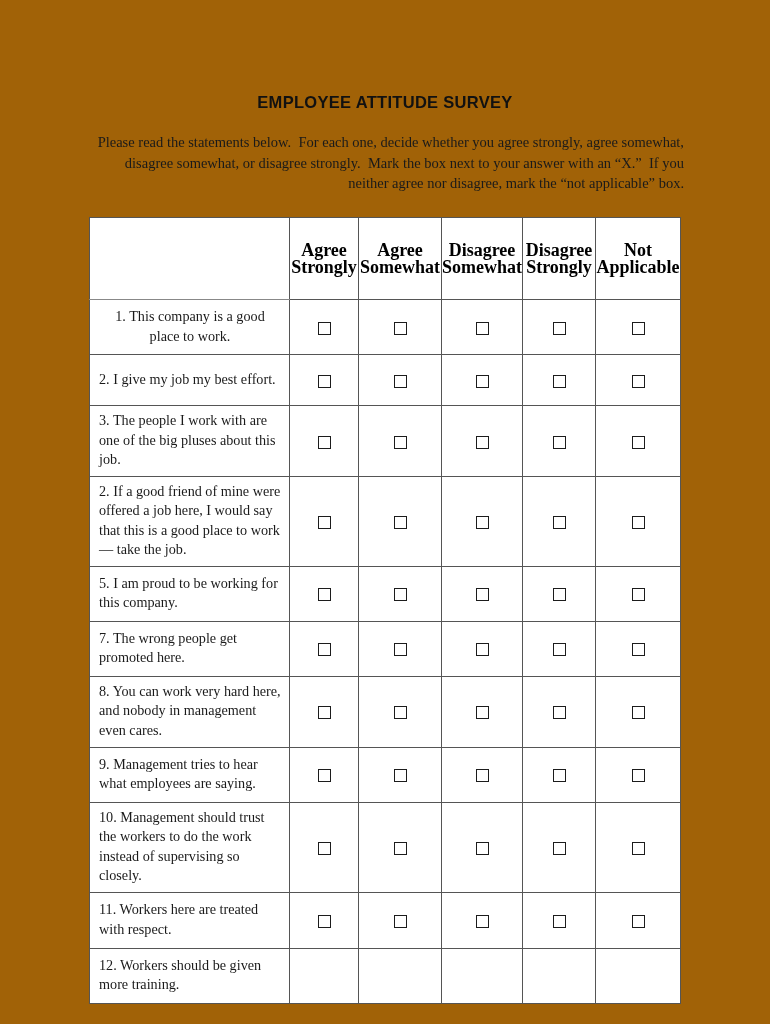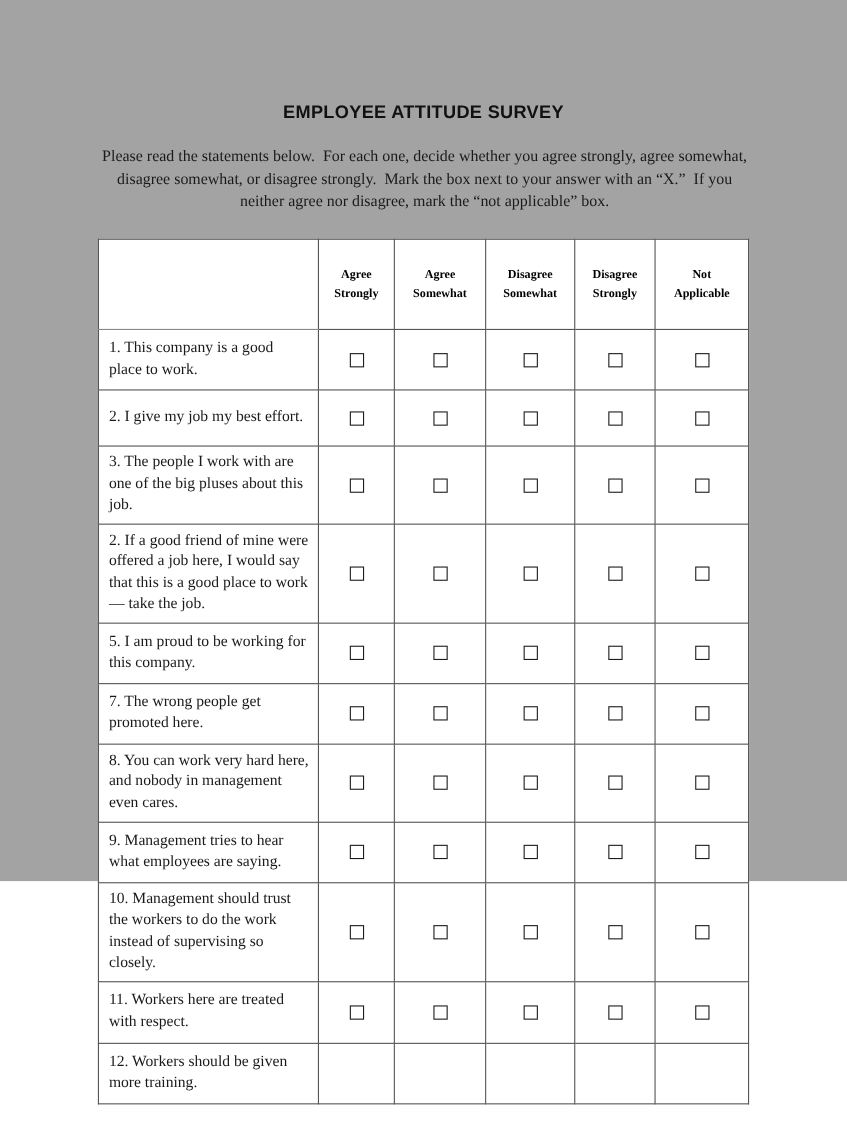--- a/index.html
+++ b/index.html
@@ -14,22 +14,22 @@
     font-family: "Liberation Serif", "DejaVu Serif", serif;
     color: #000000;
     overflow: hidden;
   }
 
   .page {
     position: absolute;
     left: 0;
     top: 0;
     width: 770px;
-    height: 801px;
-    background: #a3a3a3;
+    height: 1024px;
+    background: #a16207;
     text-decoration: underline;
   }
 
   
   .doc-title {
     position: absolute;
     left: 0;
     top: 93px;
     width: 770px;
     text-align: center;
@@ -42,21 +42,21 @@
 
   
   .intro {
     position: absolute;
     left: 88px;
     top: 132px;
     width: 596px;
     font-size: 14.5px;
     line-height: 20.5px;
     color: #1a1a1a;
-    text-align: center;
+    text-align: right;
     white-space: pre-wrap;
   }
 
   
   .survey-table {
     position: absolute;
     left: 89px;
     top: 217px;
     width: 591px;
     border-collapse: collapse;
@@ -75,21 +75,21 @@
   col.c-stmt { width: 200px; }
   col.c-as   { width: 69px;  }
   col.c-aw   { width: 83px;  }
   col.c-ds   { width: 81px;  }
   col.c-dg   { width: 73px;  }
   col.c-na   { width: 85px;  }
 
   thead th {
     height: 81px;
     font-weight: bold;
-    font-size: 11px;
+    font-size: 18px;
     line-height: 17px;
     vertical-align: middle;
     border-bottom: 1px solid #888888;
   }
   thead th.h-blank { border-bottom: 1px solid #888888; }
 
   .hdr-l1, .hdr-l2 { display: block; }
 
   tbody td.stmt {
     font-size: 14.2px;
@@ -99,21 +99,21 @@
     text-align: left;
     color: #1a1a1a;
     white-space: pre-line;
   }
   tbody td.opt {
     text-align: center;
     vertical-align: middle;
   }
 
   
-  tr.r1 td { height: 43px; }
+  tr.r1 td { height: 43px; text-align: center; }
   tr.r2 td { height: 39px; }
   tr.r3 td { height: 58px; }
   tr.r4 td { height: 75px; }
   tr.r5 td { height: 43px; margin-top: 12px; }
   tr.r6 td { height: 42px; }
   tr.r7 td { height: 43px; }
   tr.r8 td { height: 59px; }
   tr.r9 td { height: 43px; }
   tr.r10 td { height: 58px; }
   tr.r11 td { height: 44px; }

